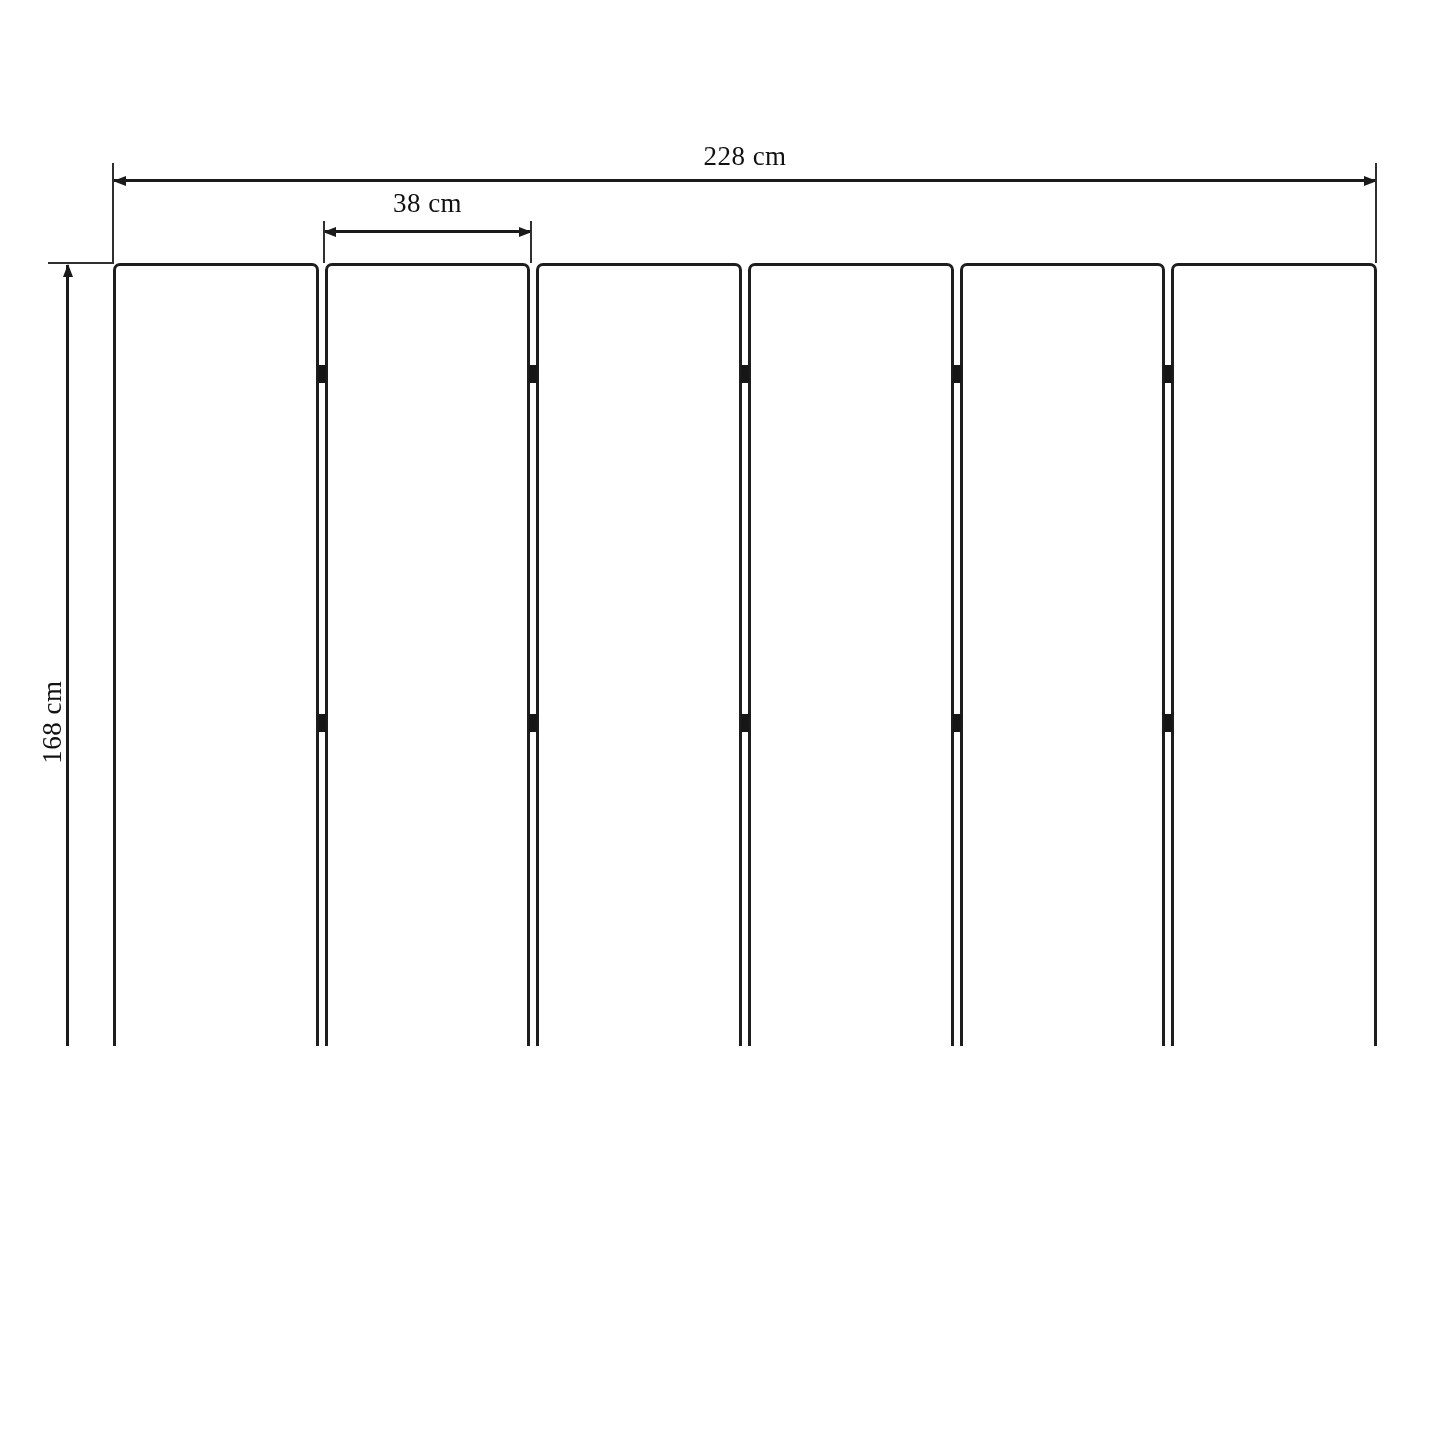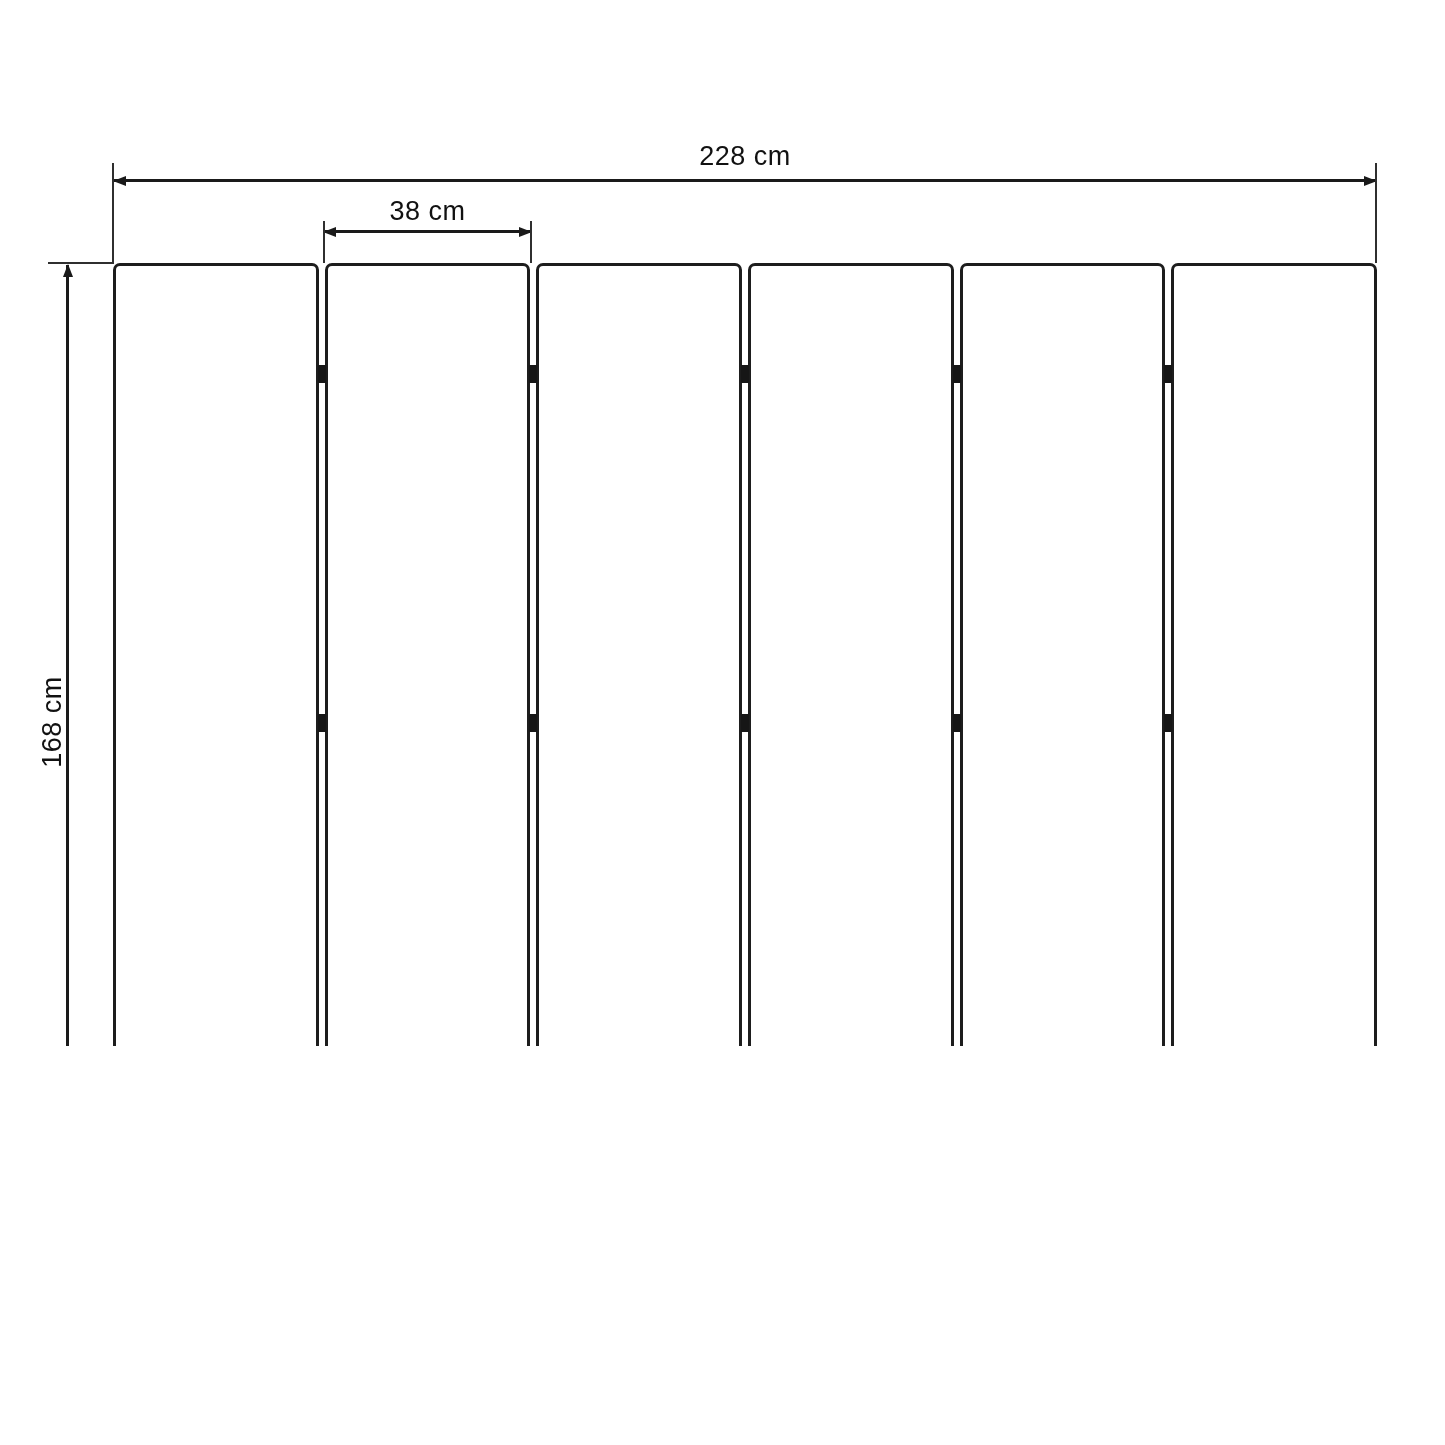--- a/index.html
+++ b/index.html
@@ -7,20 +7,21 @@
     padding: 0;
     background: #ffffff;
     font-family: "Liberation Sans", "DejaVu Sans", sans-serif;
   }
   .canvas {
     position: relative;
     width: 1445px;
     height: 1046px;
     background: #ffffff;
     overflow: hidden;
+    font-family: Liberation Serif, serif;
   }
 
   
   .panels-row {
     position: absolute;
     left: 113px;
     top: 263px;
     width: 1264px;
     height: 919px;
     display: flex;
@@ -109,21 +110,21 @@
   
   .dim-label {
     position: absolute;
     color: #111111;
     font-size: 27px;
     letter-spacing: 0.5px;
     text-align: center;
     white-space: nowrap;
   }
   .label-total-width { left: 113px; width: 1264px; top: 141px; }
-  .label-panel-width { left: 324px; width: 207px;  top: 196px; }
+  .label-panel-width { left: 324px; width: 207px;  top: 188px; }
   .label-height {
     left: 52px;
     top: 722px;
     width: auto;
     transform: translate(-50%, -50%) rotate(-90deg);
   }
 </style>
 </head>
 <body>
 

